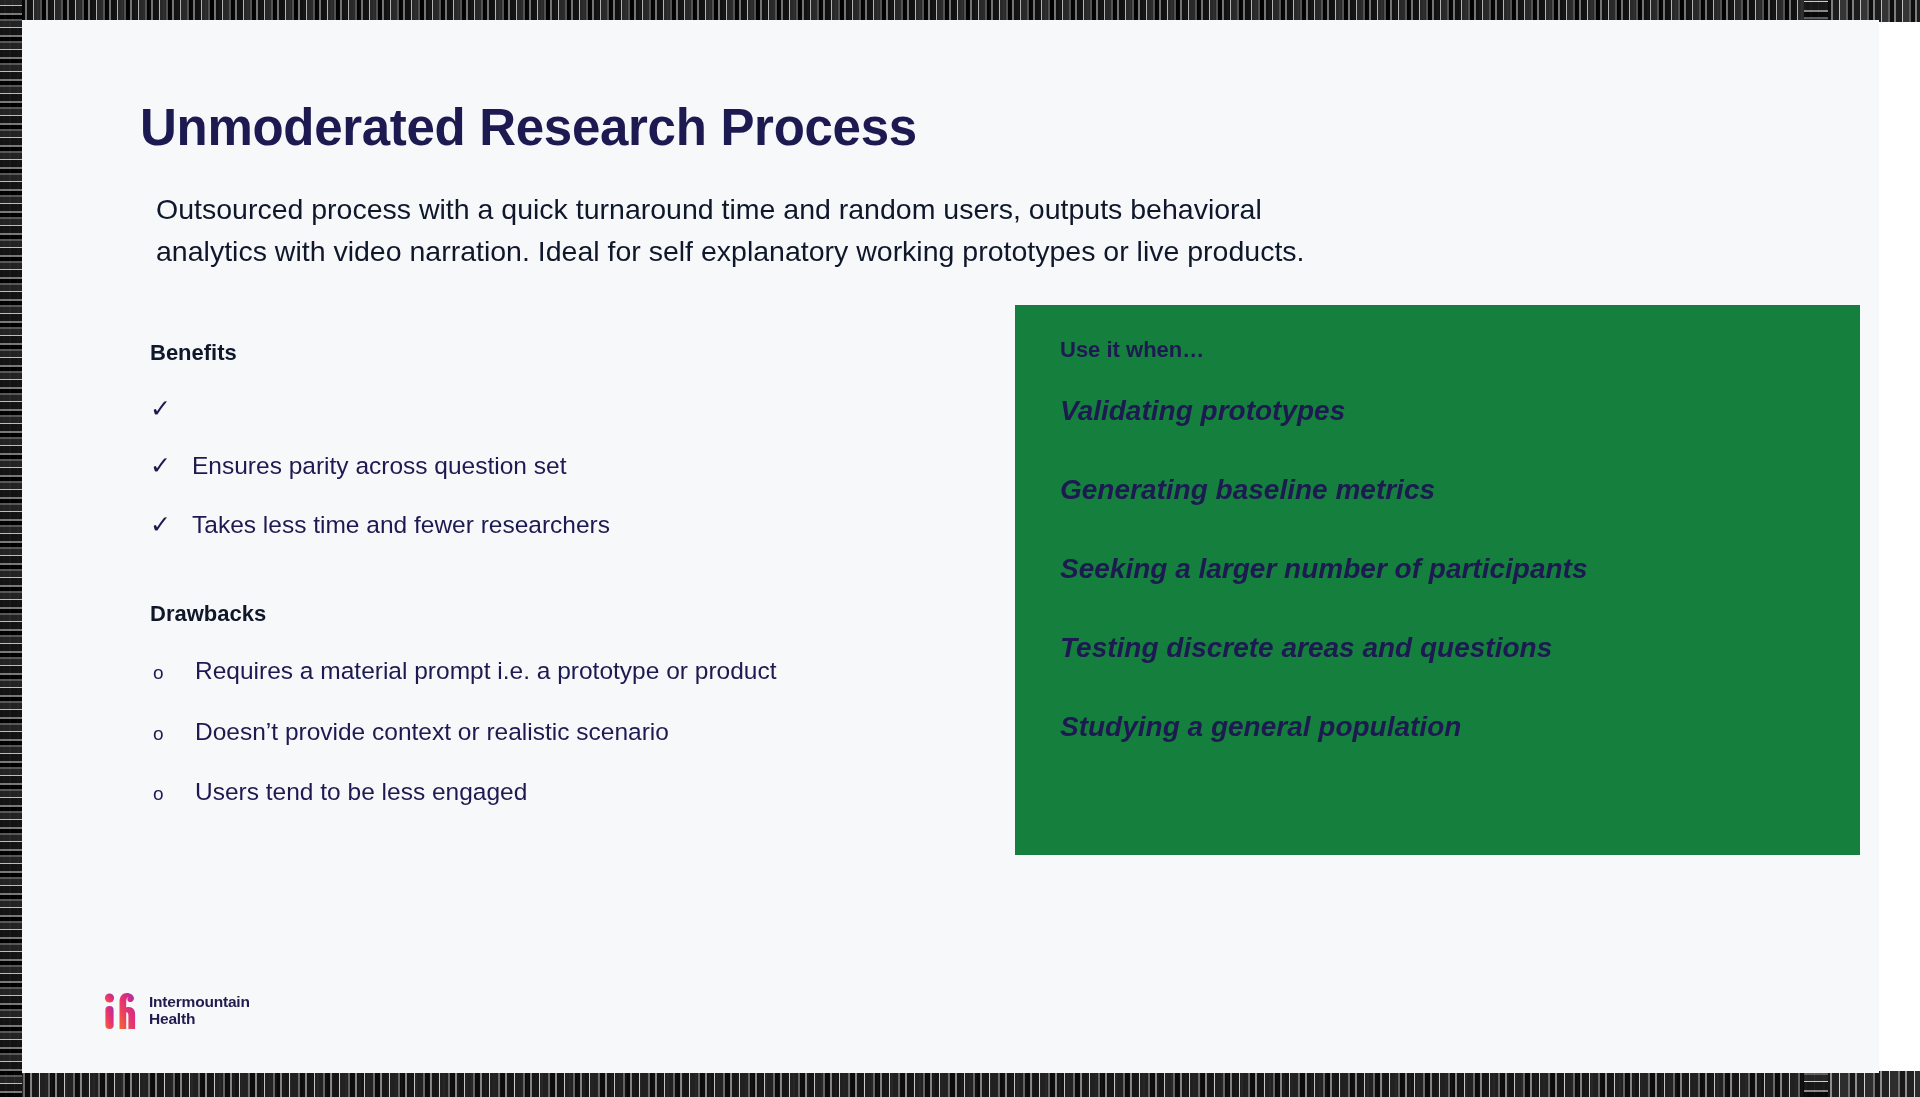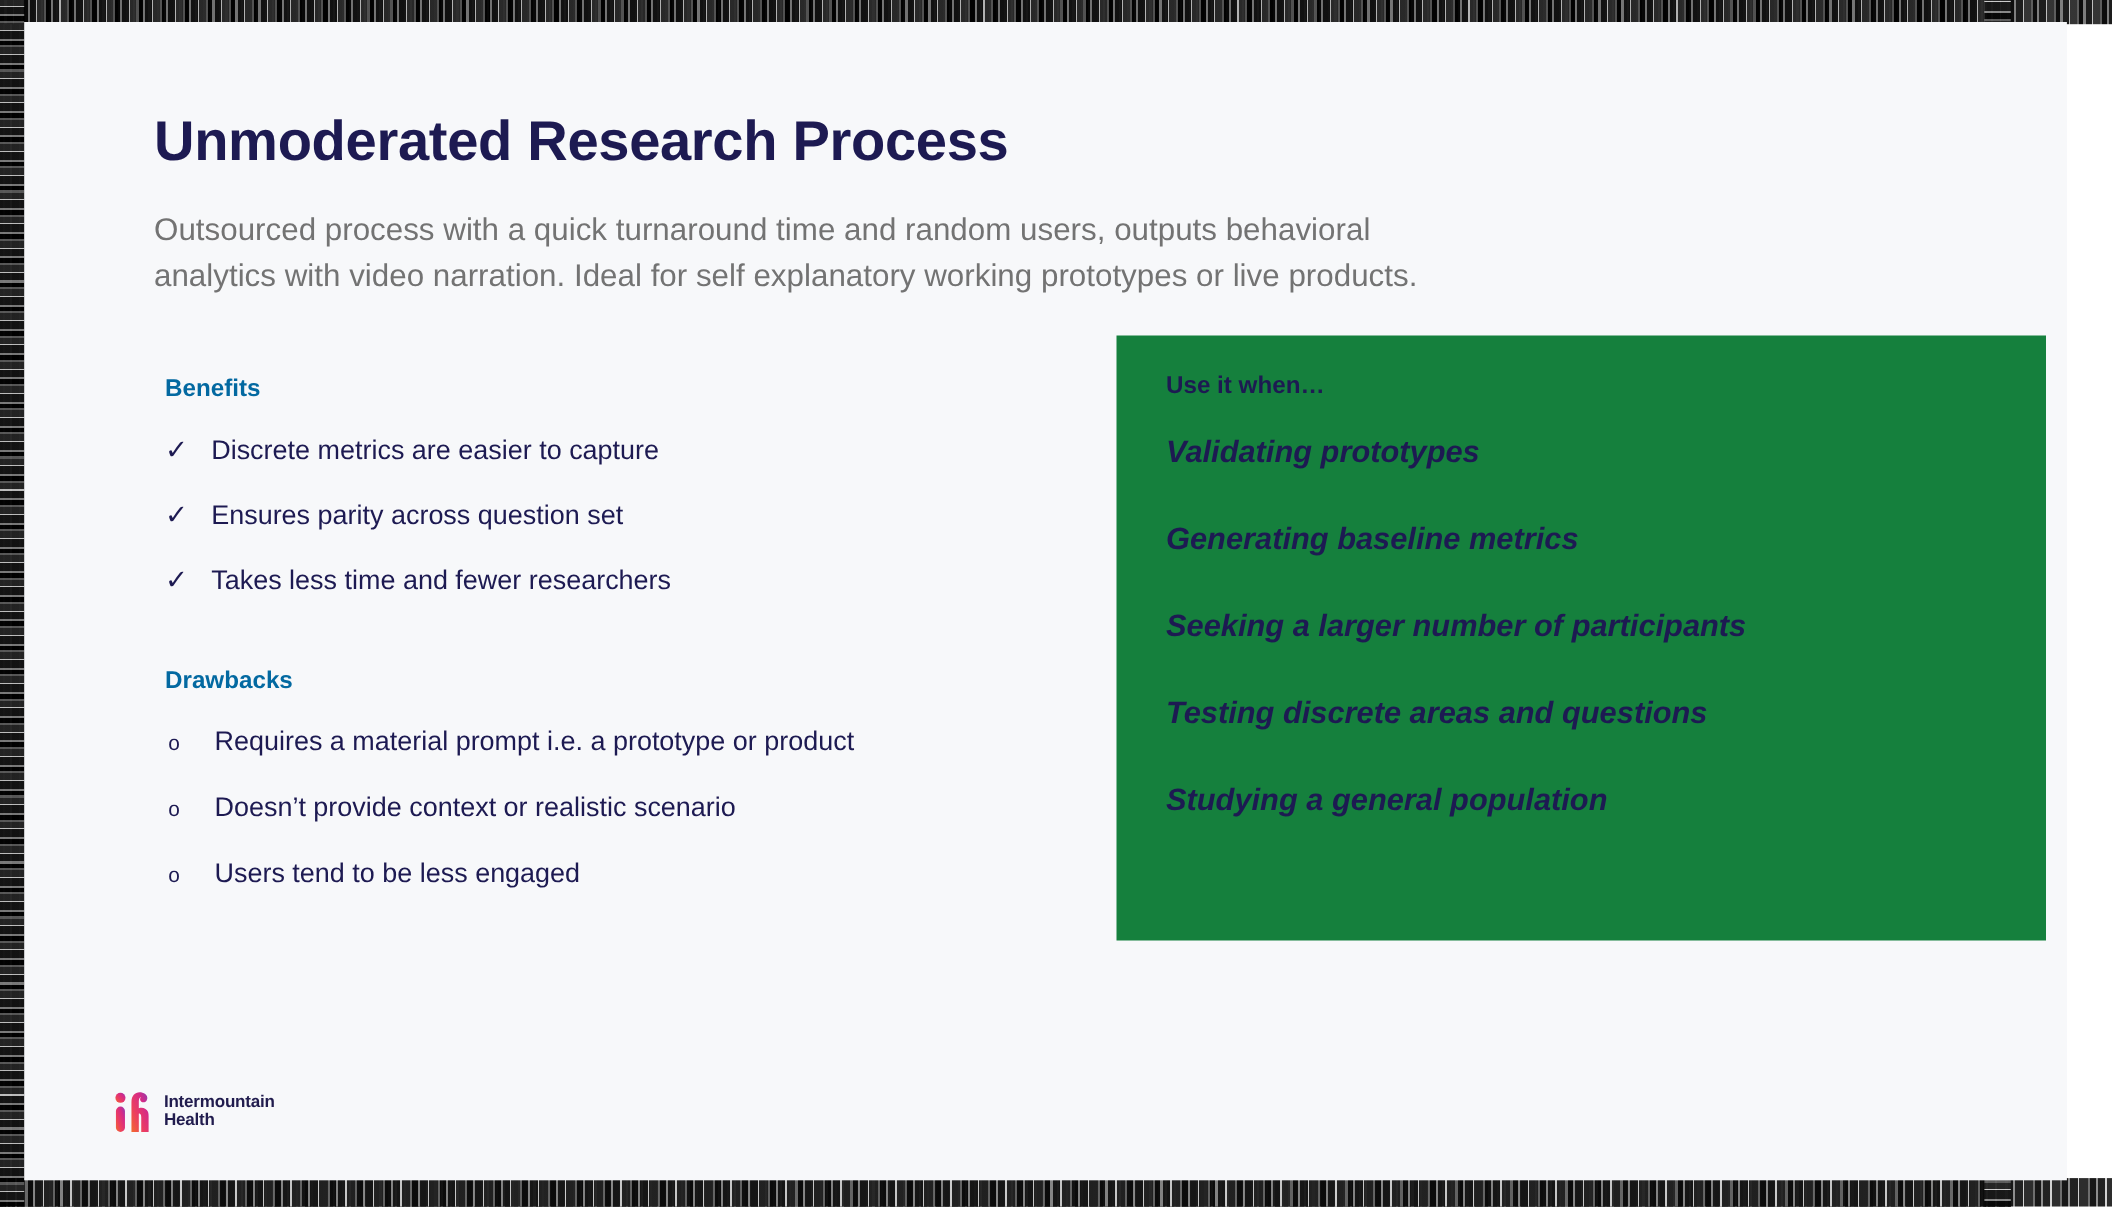--- a/index.html
+++ b/index.html
@@ -84,41 +84,41 @@
     top: 78px;
     font-size: 51px;
     font-weight: bold;
     color: #1d1a52;
     letter-spacing: -0.3px;
     font-stretch: condensed;
     white-space: nowrap;
   }
   #subtitle {
     position: absolute;
-    left: 118px;
+    left: 134px;
     top: 168px;
     width: 1460px;
     font-size: 28.5px;
     line-height: 42px;
-    color: #737373;
+    color: #0f172a;
     font-stretch: condensed;
   }
   #subtitle .ln { display: block; white-space: nowrap; }
 
   
   #left-col {
     position: absolute;
     left: 128px;
     top: 320px;
     width: 760px;
   }
   .col-heading {
     font-size: 22px;
     font-weight: bold;
-    color: #0369a1;
+    color: #0f172a;
     font-stretch: condensed;
     margin: 0 0 30px 0;
   }
   .bullet-list { list-style: none; margin: 0; padding: 0; }
   .bullet-row {
     display: flex;
     align-items: baseline;
     margin-bottom: 31px;
   }
   .bullet-marker {
@@ -222,21 +222,20 @@
       <span class="ln">analytics with video narration. Ideal for self explanatory working prototypes or live products.</span>
     </div>
 
     <div id="left-col">
 
       <div class="col-heading">Benefits</div>
 
       <ul class="bullet-list" id="benefits-list">
         <li class="bullet-row">
           <span class="bullet-marker">✓</span>
-          <span class="bullet-text">Discrete metrics are easier to capture</span>
         </li>
         <li class="bullet-row">
           <span class="bullet-marker">✓</span>
           <span class="bullet-text">Ensures parity across question set</span>
         </li>
         <li class="bullet-row">
           <span class="bullet-marker">✓</span>
           <span class="bullet-text">Takes less time and fewer researchers</span>
         </li>
       </ul>

